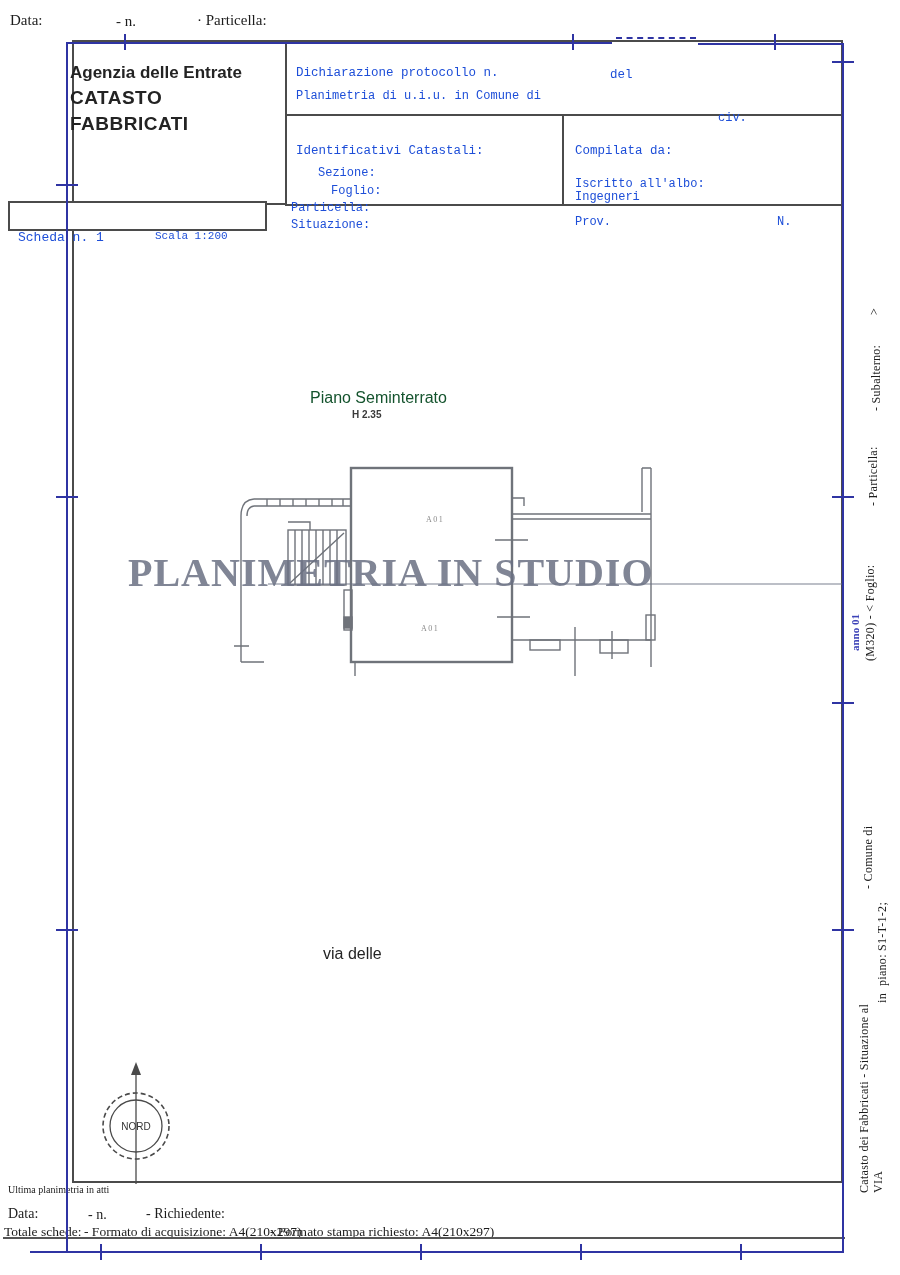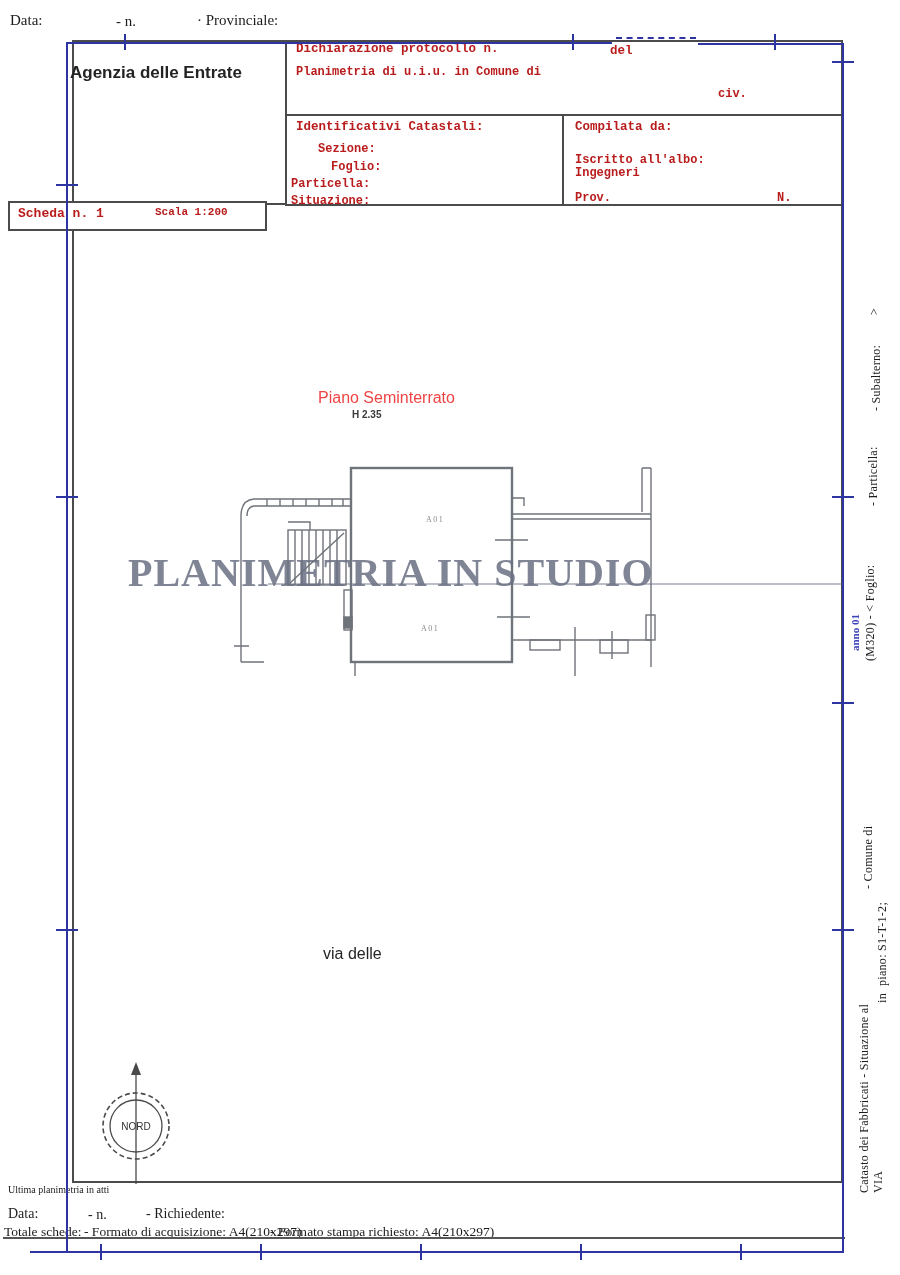--- a/index.html
+++ b/index.html
@@ -1,44 +1,45 @@
 <!DOCTYPE html>
 <html><head>
 <meta charset="utf-8">
 <style>
   html,body{margin:0;padding:0;}
   body{width:900px;height:1275px;position:relative;background:#fff;overflow:hidden;
        font-family:"Liberation Serif","DejaVu Serif",serif;color:#1c1c1c;}
   .abs{position:absolute;}
-  .mono{font-family:"Liberation Mono","DejaVu Sans Mono",monospace;font-weight:700;color:#b91c1c;}
+  .mono{font-family:"Liberation Mono","DejaVu Sans Mono",monospace;font-weight:400;color:#1d4ed8;margin-top:24px;}
   .sans{font-family:"Liberation Sans","DejaVu Sans",sans-serif;}
   .serif{font-family:"Liberation Serif","DejaVu Serif",serif;}
   .rot{transform:rotate(-90deg);transform-origin:0 0;white-space:nowrap;}
   .blue{background:#2f34a3;}
   .grayline{background:#4b4b4b;}
   .tickv{width:2px;height:16px;}
   .tickh{width:22px;height:2px;}
   .side{font:12px "Liberation Serif","DejaVu Serif",serif;color:#1c1c1c;letter-spacing:.3px;}
 </style>
 </head>
 <body>
 
 <span class="abs serif" style="left:10px;top:12px;font-size:15px">Data:</span>
 <span class="abs serif" style="left:116px;top:13px;font-size:15px">- n.</span>
-<span class="abs serif" style="left:197px;top:12px;font-size:15px">· Provinciale:</span>
+<span class="abs serif" style="left:197px;top:12px;font-size:15px">· Particella:</span>
 
 <div class="abs" style="left:72px;top:40px;width:771px;height:1143px;border:2px solid #4b4b4b;box-sizing:border-box"></div>
 <div class="abs grayline" style="left:285px;top:40px;width:2px;height:166px"></div>
 <div class="abs grayline" style="left:285px;top:114px;width:558px;height:2px"></div>
 <div class="abs grayline" style="left:562px;top:114px;width:2px;height:92px"></div>
 <div class="abs grayline" style="left:285px;top:204px;width:558px;height:2px"></div>
 <div class="abs grayline" style="left:72px;top:203px;width:215px;height:2px"></div>
 
 <div class="abs sans" style="left:70px;top:60px;width:215px;text-align:left;font-weight:bold;color:#232323">
   <div style="font-size:17px;line-height:25px">Agenzia delle Entrate</div>
+  <div style="font-size:19px;line-height:26px;letter-spacing:.5px">CATASTO FABBRICATI</div>
 </div>
 
 <div class="abs" style="left:8px;top:201px;width:259px;height:30px;border:2px solid #4b4b4b;background:#fff;box-sizing:border-box">
   <span class="abs mono" style="left:8px;top:3px;font-size:13px">Scheda n. 1</span>
   <span class="abs mono" style="left:145px;top:3px;font-size:11px">Scala 1:200</span>
 </div>
 
 <span class="abs mono" style="left:296px;top:42px;font-size:12.5px">Dichiarazione protocollo n.</span>
 <span class="abs mono" style="left:610px;top:44px;font-size:12.5px">del</span>
 <span class="abs mono" style="left:296px;top:65px;font-size:12px">Planimetria di u.i.u. in Comune di</span>
@@ -49,21 +50,21 @@
 <span class="abs mono" style="left:331px;top:160px;font-size:12px">Foglio:</span>
 <span class="abs mono" style="left:291px;top:177px;font-size:12px">Particella:</span>
 <span class="abs mono" style="left:291px;top:194px;font-size:12px">Situazione:</span>
 
 <span class="abs mono" style="left:575px;top:120px;font-size:12.5px">Compilata da:</span>
 <span class="abs mono" style="left:575px;top:153px;font-size:12px">Iscritto all'albo:</span>
 <span class="abs mono" style="left:575px;top:166px;font-size:12px">Ingegneri</span>
 <span class="abs mono" style="left:575px;top:191px;font-size:12px">Prov.</span>
 <span class="abs mono" style="left:777px;top:191px;font-size:12px">N.</span>
 
-<span class="abs sans" style="left:318px;top:389px;font-size:16px;color:#ef4444">Piano Seminterrato</span>
+<span class="abs sans" style="left:310px;top:389px;font-size:16px;color:#14532d">Piano Seminterrato</span>
 <span class="abs sans" style="left:352px;top:409px;font-size:10px;font-weight:bold;color:#3a3a3a">H 2.35</span>
 
 <svg class="abs" style="left:230px;top:455px" width="440" height="230" viewBox="0 0 440 230">
   <g stroke="#6f737a" stroke-width="1.4" fill="none">
 
     <rect x="121" y="13" width="161" height="194" stroke-width="2.4"></rect>
 
     <path d="M24,44 H121 M24,51 H121 M24,44 Q11,45 11,61 M24,51 Q17,52 17,61"></path>
     <path d="M37,44 V51 M50,44 V51 M63,44 V51 M76,44 V51 M89,44 V51 M102,44 V51 M113,44 V51"></path>
 

